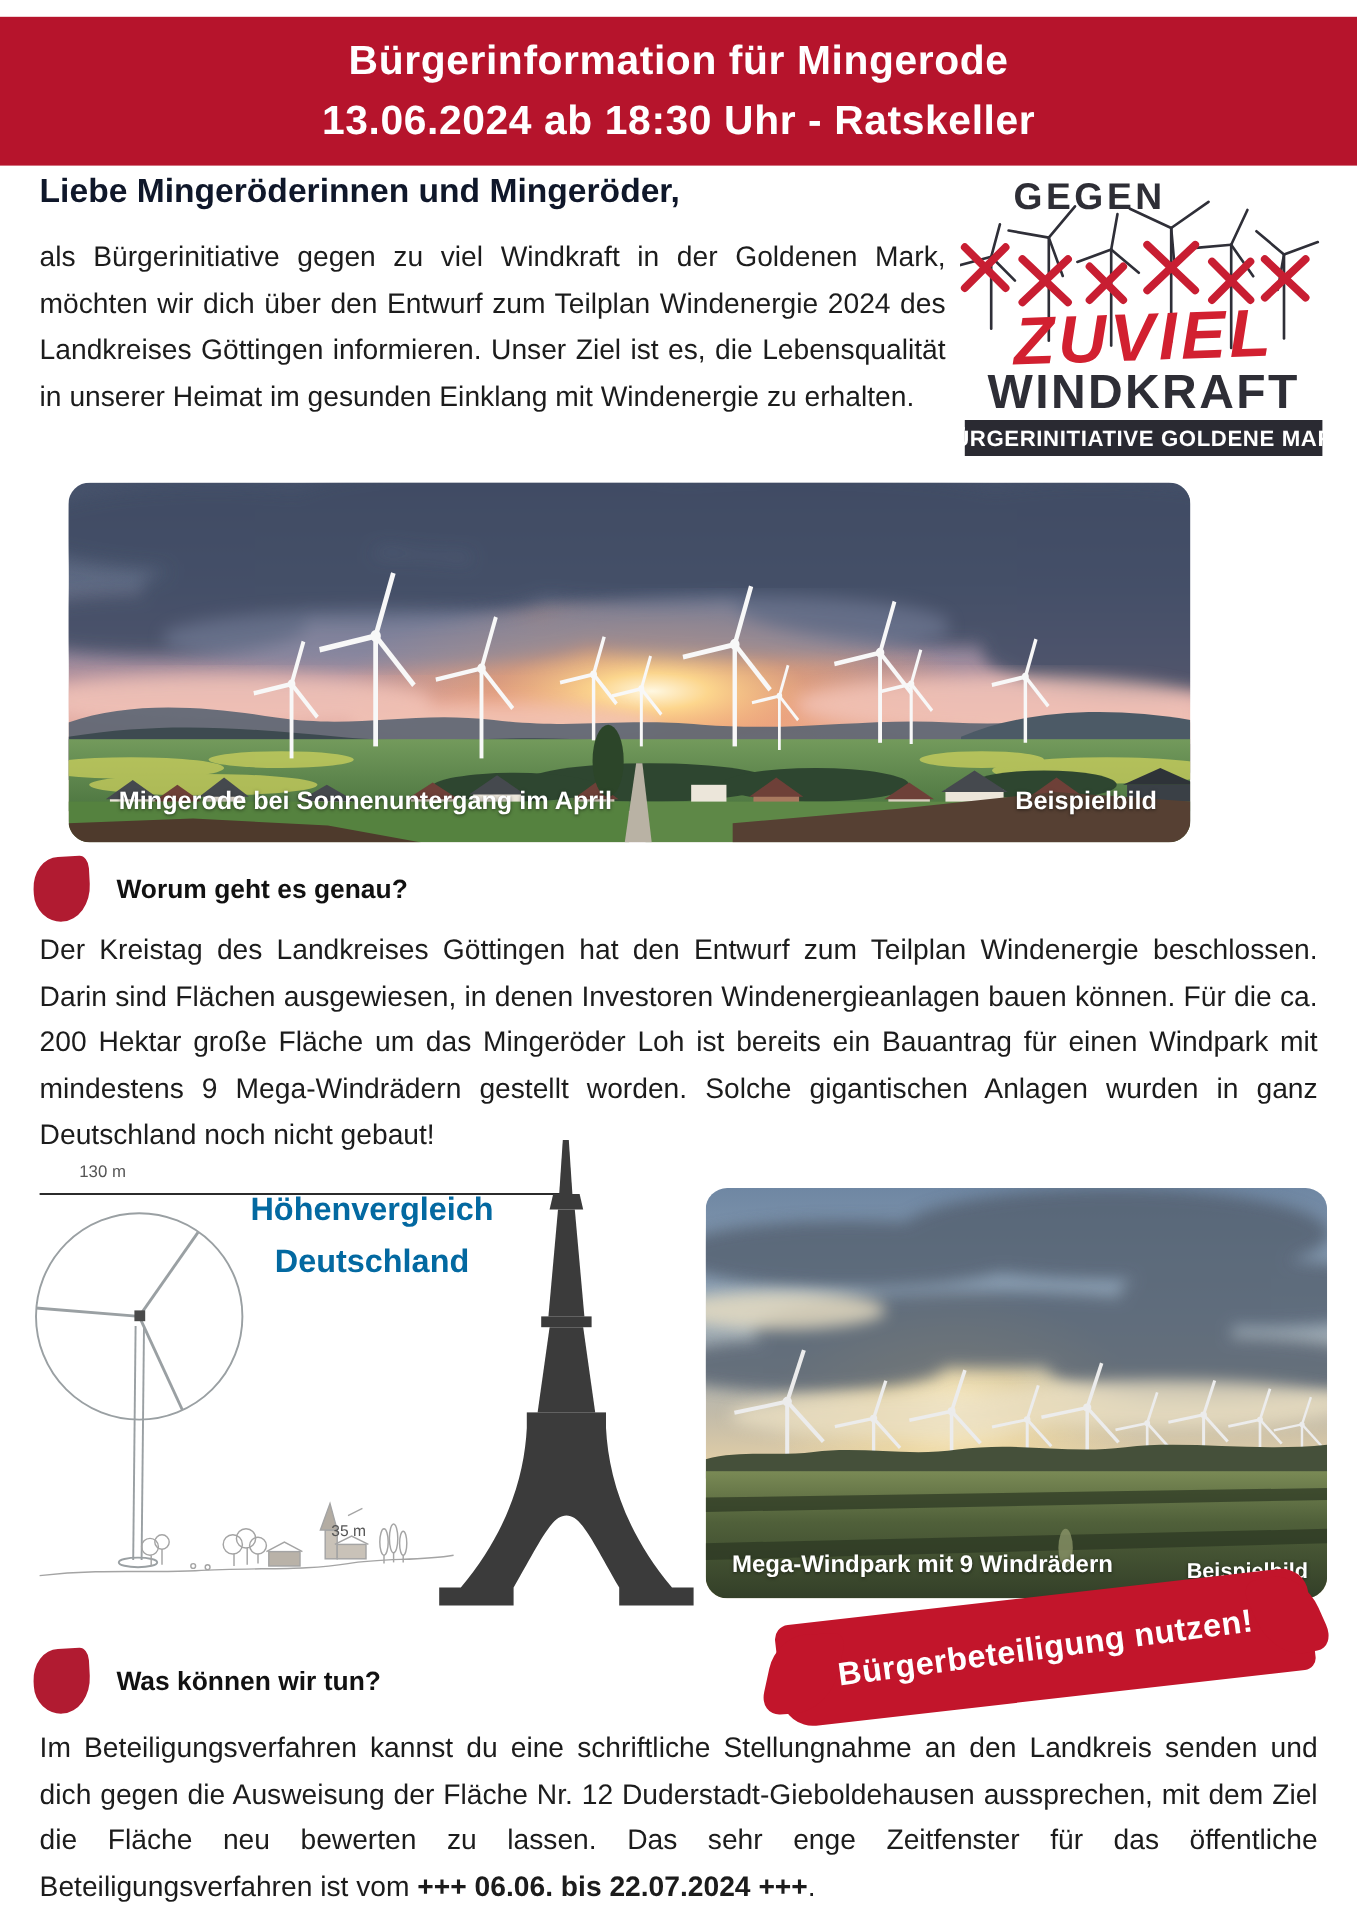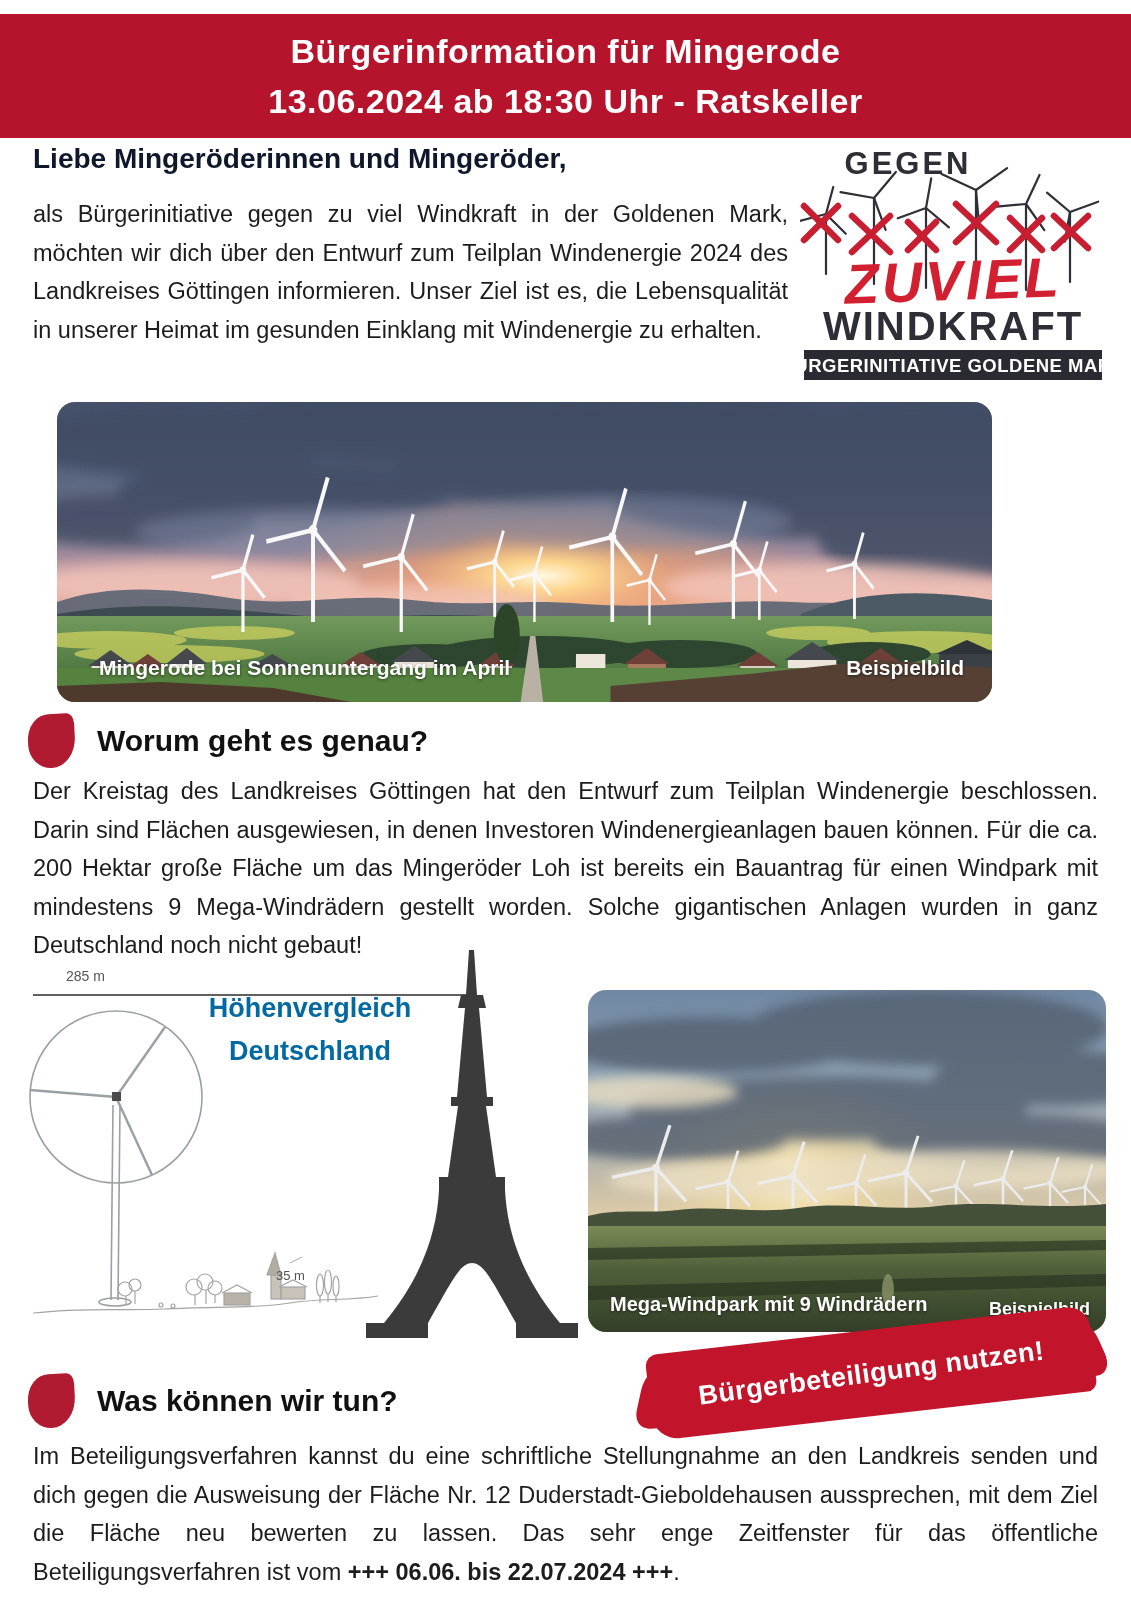--- a/index.html
+++ b/index.html
@@ -24,21 +24,21 @@
   .cap{position:absolute;color:#fff;font-weight:bold;font-size:21px;text-shadow:0 1px 3px rgba(0,0,0,.55);}
   .cap-left{left:42px;bottom:22px;}
   .cap-right{right:28px;bottom:22px;}
   .photo2 .cap-left{left:22px;bottom:16px;font-size:20px;}
   .photo2 .cap-right{right:16px;bottom:12px;font-size:18px;}
   
   .section-head{position:absolute;left:28px;display:flex;align-items:center;gap:22px;}
   .sh1{top:714px;} .sh2{top:1374px;justify-content:flex-end;}
   .blob{width:47px;height:54px;background:#B11B31;border-radius:46% 16% 52% 48% / 48% 20% 56% 44%;
         transform:rotate(-3deg);flex:0 0 auto;}
-  .section-head h2{margin:0;font-size:30px;font-weight:bold;color:#111;}
+  .section-head h2{margin:0;font-size:22px;font-weight:bold;color:#111;}
   .p-section1{top:772px;}
   .p-section2{top:1437px;}
   
   .diagram{position:absolute;left:28px;top:945px;width:560px;height:395px;}
   .diagram svg{display:block;width:100%;height:100%;}
   .lab{position:absolute;color:#555;font-size:14px;}
   .lab-285{left:66px;top:968px;}
   .lab-28{left:276px;top:1268px;font-size:13px;}
   .cmp-title{position:absolute;left:190px;width:240px;text-align:center;font-weight:bold;color:#0369a1;font-size:27px;}
   .cmp-t1{top:993px;} .cmp-t2{top:1036px;}
@@ -322,21 +322,21 @@
         <polygon points="441,5 446,5 449,50 438,50"></polygon>
         <polygon points="433,50 455,50 458,63 430,63"></polygon>
         <polygon points="437,63 451,63 459,152 429,152"></polygon>
         <rect x="423" y="152" width="42" height="9"></rect>
         <polygon points="430,161 458,161 468,232 420,232"></polygon>
         <rect x="411" y="232" width="66" height="13"></rect>
         <path d="M411,245 C409,284 396,330 356,378 L338,378 L338,393 L400,393 L400,378 C424,336 432,318 444,318 C456,318 464,336 488,378 L488,393 L550,393 L550,378 L532,378 C492,330 479,284 477,245 Z"></path>
       </g>
     </svg>
   </div>
-  <div class="lab lab-285">285 m</div>
+  <div class="lab lab-285">130 m</div>
   <div class="lab lab-28">35 m</div>
   <div class="cmp-title cmp-t1">Höhenvergleich</div>
   <div class="cmp-title cmp-t2">Deutschland</div>
 
   <figure class="photo photo2">
     <svg viewBox="0 0 518 342" preserveAspectRatio="none">
       <defs>
         <linearGradient id="sky2" x1="0" y1="0" x2="0" y2="1">
           <stop offset="0" stop-color="#6F87A3"></stop>
             <stop offset="0.3" stop-color="#93A6B8"></stop>

